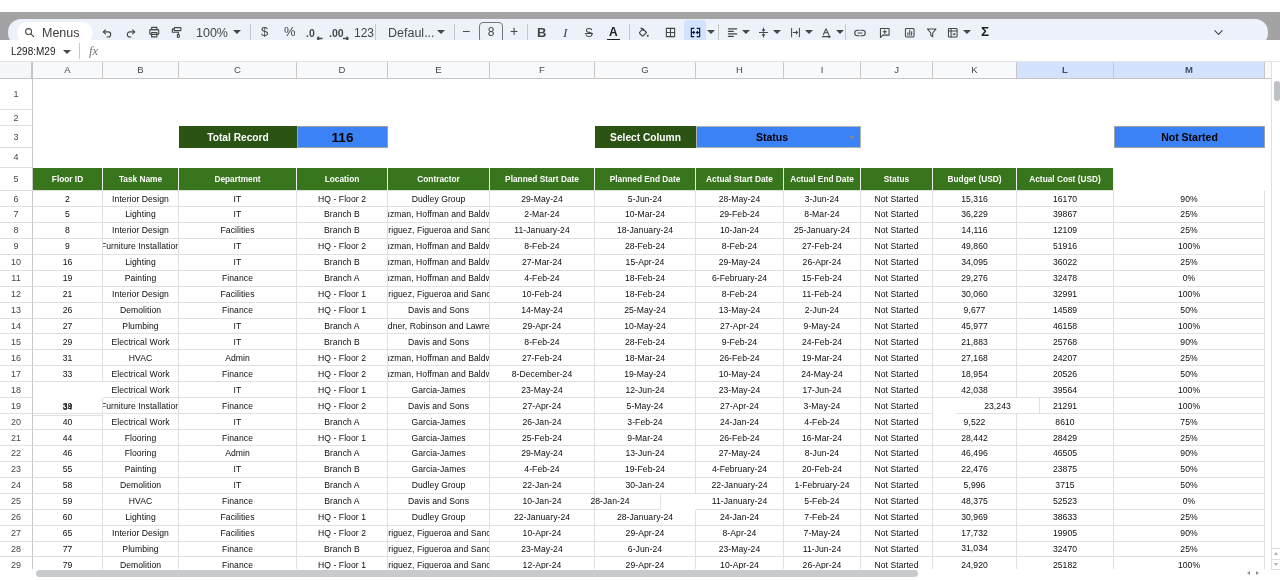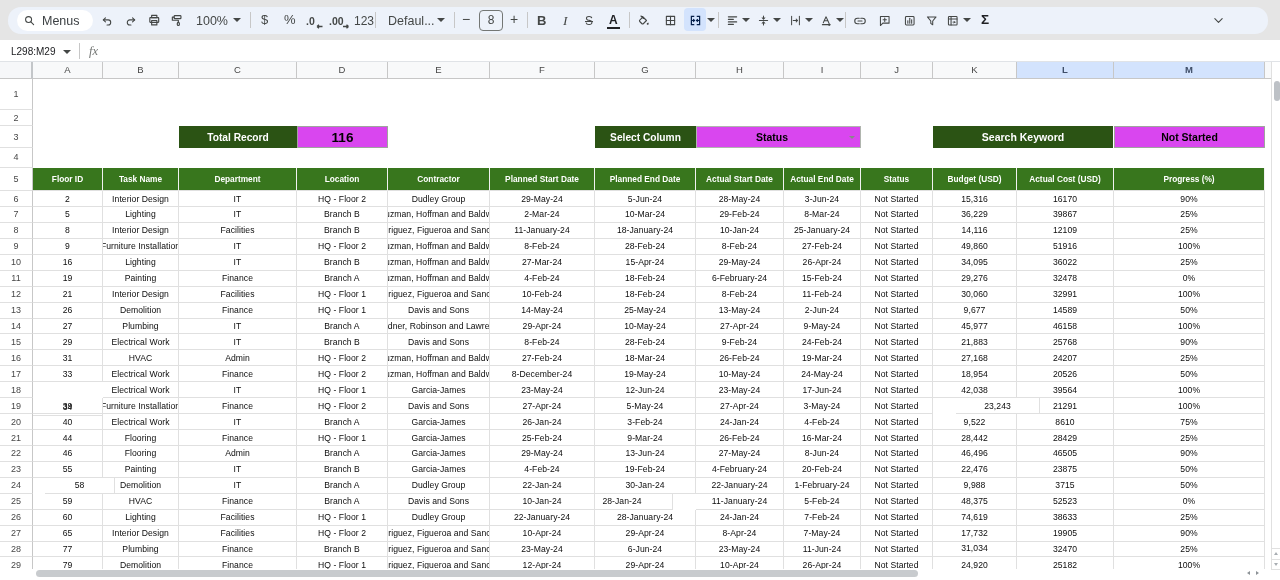--- a/index.html
+++ b/index.html
@@ -1,36 +1,36 @@
 <!DOCTYPE html>
 <html><head>
 <meta charset="utf-8">
 <style>
 * { margin:0; padding:0; box-sizing:border-box; }
 html,body { width:1280px; height:580px; overflow:hidden; background:#fff; }
 body { font-family:"Liberation Sans", sans-serif; position:relative; }
-#topbar { position:absolute; left:0; top:0; width:1280px; height:40px; background:#e5e5e5; }
+#topbar { position:absolute; left:0; top:12px; width:1280px; height:40px; background:#a3a3a3; }
 #tbpill { position:absolute; left:8px; top:7px; width:1260px; height:27px; background:#edf2fa; border-radius:13px; }
 .tbi { position:absolute; top:11px; width:18px; height:18px; color:#444746; }
 .tbi svg { width:100%; height:100%; display:block; }
 .tbtxt { position:absolute; top:13px; font-size:13px; color:#444746; line-height:14px; }
 .sep { position:absolute; top:12px; width:1px; height:16px; background:#c7c7c7; }
 .car { position:absolute; width:0; height:0; border-left:4px solid transparent; border-right:4px solid transparent; border-top:4px solid #444746; top:18px; }
 #menuspill { position:absolute; left:17px; top:10px; width:76px; height:21px; background:#fff; border-radius:11px; }
 #fbar { position:absolute; left:0; top:40px; width:1280px; height:22px; background:#fff; border-bottom:1px solid #e0e3e7; }
 #nbox { position:absolute; left:11px; top:4.5px; width:45px; height:14px; overflow:hidden; font-size:10px; line-height:13px; color:#202124; white-space:nowrap; }
 #grid { position:absolute; left:0; top:62px; width:1280px; height:518px; background:#fff; }
 #chead { position:absolute; left:0; top:0; width:1272px; height:17px; background:#f8f9fa; border-bottom:1px solid #c7c7c7; }
 .ch { position:absolute; top:0; height:16px; border-right:1px solid #c7c7c7; font-size:9.5px; color:#474747; text-align:center; line-height:16px; }
 .chsel { background:#d3e3fd; color:#3f4e68; font-weight:bold; }
 .rn { position:absolute; left:0; width:33px; border-bottom:1px solid #e0e0e0; border-right:1px solid #c7c7c7; font-size:9px; color:#474747; text-align:center; display:flex; align-items:center; justify-content:center; background:#fff; }
 .dc { position:absolute; overflow:hidden; border-right:1px solid #e0e0e0; border-bottom:1px solid #e0e0e0; font-size:8.6px; letter-spacing:0.06px; color:#0c0c0c; display:flex; align-items:center; justify-content:center; white-space:nowrap; }
 .hc { position:absolute; overflow:hidden; background:#38761d; border-right:1px solid #f1f1f1; border-bottom:1px solid #e0e0e0; font-size:8.3px; font-weight:bold; color:#fff; display:flex; align-items:center; justify-content:center; white-space:nowrap; }
 .gbox { position:absolute; background:#2b5314; color:#fff; font-weight:bold; display:flex; align-items:center; justify-content:center; }
-.wbox { position:absolute; background:#d946ef; color:#000; font-weight:bold; display:flex; align-items:center; justify-content:center; }
+.wbox { position:absolute; background:#3b82f6; color:#000; font-weight:bold; display:flex; align-items:center; justify-content:center; }
 </style>
 </head>
 <body>
 <div id="topbar">
  <div id="tbpill"></div>
  <div id="menuspill"></div>
  <div class="tbi" style="left:23.5px;top:15.0px;width:11px;height:11px;">
       <svg viewBox="0 0 24 24" fill="none" stroke="#444746" stroke-width="2.4" stroke-linecap="round" stroke-linejoin="round">
         <circle cx="10" cy="10" r="6.5"></circle>
         <line x1="15.5" y1="15.5" x2="21" y2="21"></line>
@@ -244,35 +244,33 @@
  <div class="rn" style="top:415.84000000000003px;height:15.93px">24</div>
  <div class="rn" style="top:431.77px;height:15.93px">25</div>
  <div class="rn" style="top:447.70000000000005px;height:15.93px">26</div>
  <div class="rn" style="top:463.63px;height:15.93px">27</div>
  <div class="rn" style="top:479.55999999999995px;height:15.93px">28</div>
  <div class="rn" style="top:495.49px;height:15.93px">29</div>
  <div class="gbox" style="left:179px;top:64.3px;width:118px;height:21.9px;font-size:10.2px;">Total Record</div>
  <div class="wbox" style="left:297px;top:64.3px;width:91px;height:21.9px;font-size:13.5px;border:1px solid #9fa49e;">116</div>
  <div class="gbox" style="left:595px;top:64.3px;width:101px;height:21.9px;font-size:10.2px;">Select Column</div>
  <div class="wbox" style="left:696px;top:64.3px;width:165px;height:21.9px;font-size:10.5px;border:1px solid #b0b5ae;padding-right:13px;">Status<span style="position:absolute;right:5px;top:9px;width:0;height:0;border-left:3px solid transparent;border-right:3px solid transparent;border-top:3.5px solid #888;"></span></div>
- <div class="gbox" style="left:933px;top:64.3px;width:180px;height:21.9px;font-size:10.5px;">Search Keyword</div>
  <div class="wbox" style="left:1114px;top:64.3px;width:151px;height:21.9px;font-size:10.5px;border:1px solid #9fa49e;">Not Started</div>
  <div class="hc" style="left:33px;top:105.7px;width:70px;height:23.4px">Floor ID</div>
  <div class="hc" style="left:103px;top:105.7px;width:76px;height:23.4px">Task Name</div>
  <div class="hc" style="left:179px;top:105.7px;width:118px;height:23.4px">Department</div>
  <div class="hc" style="left:297px;top:105.7px;width:91px;height:23.4px">Location</div>
  <div class="hc" style="left:388px;top:105.7px;width:102px;height:23.4px">Contractor</div>
  <div class="hc" style="left:490px;top:105.7px;width:105px;height:23.4px">Planned Start Date</div>
  <div class="hc" style="left:595px;top:105.7px;width:101px;height:23.4px">Planned End Date</div>
  <div class="hc" style="left:696px;top:105.7px;width:88px;height:23.4px">Actual Start Date</div>
  <div class="hc" style="left:784px;top:105.7px;width:77px;height:23.4px">Actual End Date</div>
  <div class="hc" style="left:861px;top:105.7px;width:72px;height:23.4px">Status</div>
  <div class="hc" style="left:933px;top:105.7px;width:84px;height:23.4px">Budget (USD)</div>
  <div class="hc" style="left:1017px;top:105.7px;width:97px;height:23.4px">Actual Cost (USD)</div>
- <div class="hc" style="left:1114px;top:105.7px;width:151px;height:23.4px">Progress (%)</div>
  <div class="dc" style="left:33px;top:129.1px;width:70px;height:15.93px">
       <span>2</span>
     </div>
  <div class="dc" style="left:103px;top:129.1px;width:76px;height:15.93px">
       <span>Interior Design</span>
     </div>
  <div class="dc" style="left:179px;top:129.1px;width:118px;height:15.93px">
       <span>IT</span>
     </div>
  <div class="dc" style="left:297px;top:129.1px;width:91px;height:15.93px">
@@ -961,21 +959,21 @@
     </div>
  <div class="dc" style="left:933px;top:399.90999999999997px;width:84px;height:15.93px">
       <span>22,476</span>
     </div>
  <div class="dc" style="left:1017px;top:399.90999999999997px;width:97px;height:15.93px">
       <span>23875</span>
     </div>
  <div class="dc" style="left:1114px;top:399.90999999999997px;width:151px;height:15.93px">
       <span>50%</span>
     </div>
- <div class="dc" style="left:45px;top:415.84000000000003px;width:70px;height:15.93px">
+ <div class="dc" style="left:33px;top:415.84000000000003px;width:70px;height:15.93px">
       <span>58</span>
     </div>
  <div class="dc" style="left:103px;top:415.84000000000003px;width:76px;height:15.93px">
       <span>Demolition</span>
     </div>
  <div class="dc" style="left:179px;top:415.84000000000003px;width:118px;height:15.93px">
       <span>IT</span>
     </div>
  <div class="dc" style="left:297px;top:415.84000000000003px;width:91px;height:15.93px">
       <span>Branch A</span>
@@ -992,21 +990,21 @@
  <div class="dc" style="left:696px;top:415.84000000000003px;width:88px;height:15.93px">
       <span>22-January-24</span>
     </div>
  <div class="dc" style="left:784px;top:415.84000000000003px;width:77px;height:15.93px">
       <span>1-February-24</span>
     </div>
  <div class="dc" style="left:861px;top:415.84000000000003px;width:72px;height:15.93px">
       <span>Not Started</span>
     </div>
  <div class="dc" style="left:933px;top:415.84000000000003px;width:84px;height:15.93px">
-      <span>9,988</span>
+      <span>5,996</span>
     </div>
  <div class="dc" style="left:1017px;top:415.84000000000003px;width:97px;height:15.93px">
       <span>3715</span>
     </div>
  <div class="dc" style="left:1114px;top:415.84000000000003px;width:151px;height:15.93px">
       <span>50%</span>
     </div>
  <div class="dc" style="left:33px;top:431.77px;width:70px;height:15.93px">
       <span>59</span>
     </div>
@@ -1018,21 +1016,21 @@
     </div>
  <div class="dc" style="left:297px;top:431.77px;width:91px;height:15.93px">
       <span>Branch A</span>
     </div>
  <div class="dc" style="left:388px;top:431.77px;width:102px;height:15.93px">
       <span>Davis and Sons</span>
     </div>
  <div class="dc" style="left:490px;top:431.77px;width:105px;height:15.93px">
       <span>10-Jan-24</span>
     </div>
- <div class="dc" style="left:572px;top:431.77px;width:101px;height:15.93px">
+ <div class="dc" style="left:560px;top:431.77px;width:101px;height:15.93px">
       <span>28-Jan-24</span>
     </div>
  <div class="dc" style="left:696px;top:431.77px;width:88px;height:15.93px">
       <span>11-January-24</span>
     </div>
  <div class="dc" style="left:784px;top:431.77px;width:77px;height:15.93px">
       <span>5-Feb-24</span>
     </div>
  <div class="dc" style="left:861px;top:431.77px;width:72px;height:15.93px">
       <span>Not Started</span>
@@ -1070,21 +1068,21 @@
  <div class="dc" style="left:696px;top:447.70000000000005px;width:88px;height:15.93px">
       <span>24-Jan-24</span>
     </div>
  <div class="dc" style="left:784px;top:447.70000000000005px;width:77px;height:15.93px">
       <span>7-Feb-24</span>
     </div>
  <div class="dc" style="left:861px;top:447.70000000000005px;width:72px;height:15.93px">
       <span>Not Started</span>
     </div>
  <div class="dc" style="left:933px;top:447.70000000000005px;width:84px;height:15.93px">
-      <span>74,619</span>
+      <span>30,969</span>
     </div>
  <div class="dc" style="left:1017px;top:447.70000000000005px;width:97px;height:15.93px">
       <span>38633</span>
     </div>
  <div class="dc" style="left:1114px;top:447.70000000000005px;width:151px;height:15.93px">
       <span>25%</span>
     </div>
  <div class="dc" style="left:33px;top:463.63px;width:70px;height:15.93px">
       <span>65</span>
     </div>

